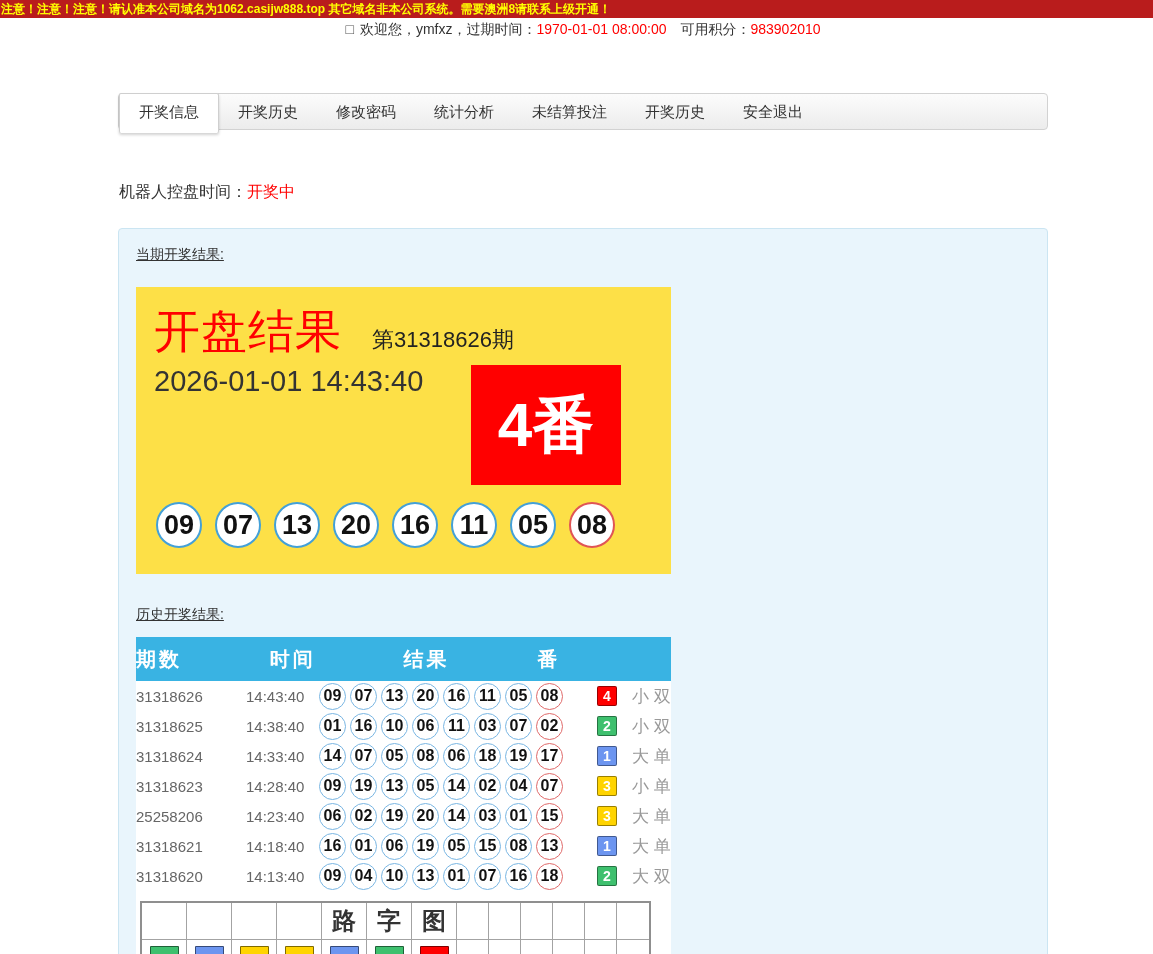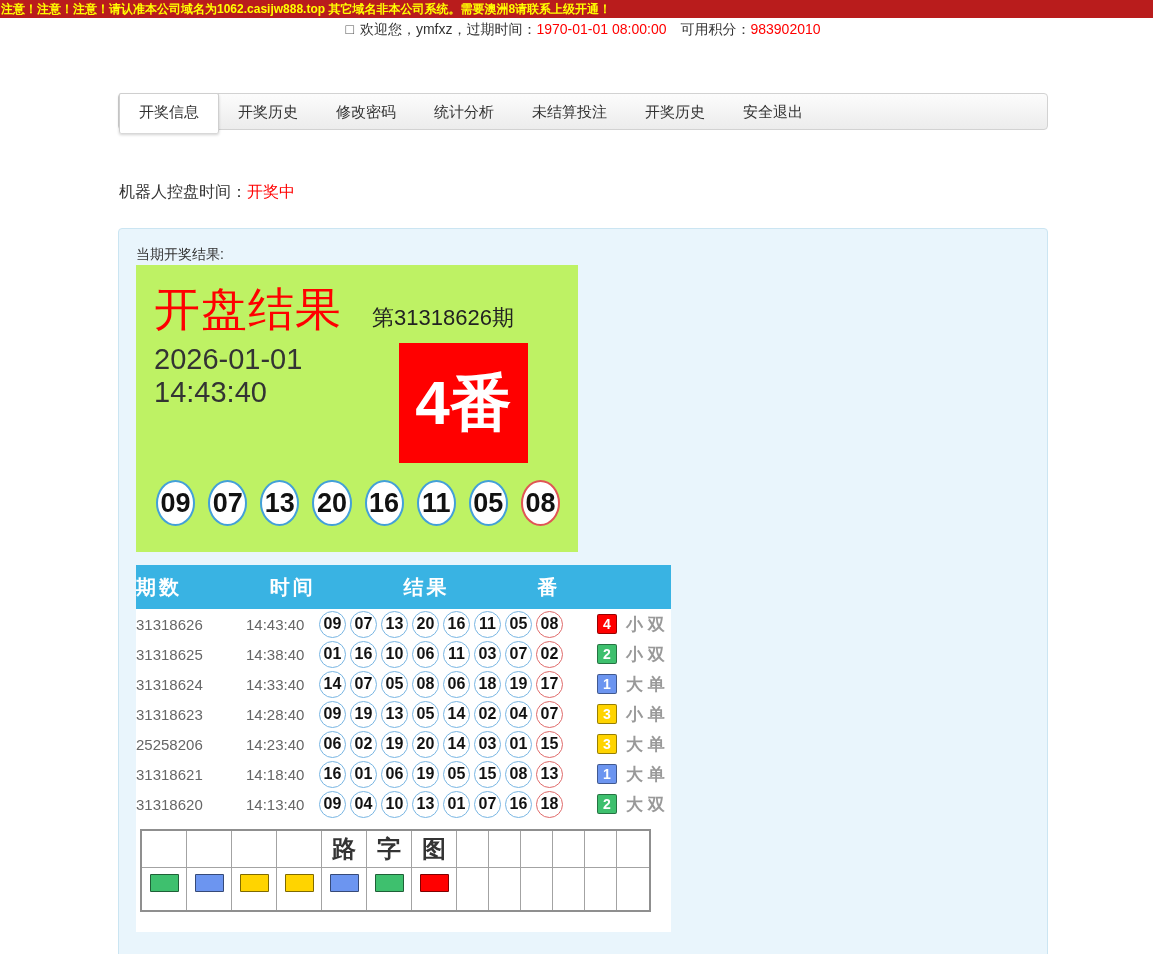--- a/index.html
+++ b/index.html
@@ -40,26 +40,26 @@
   }
 
   
   .status{position:absolute;top:182px;left:119px;font-size:16px;color:#333;}
 
   
   .panel{
     position:absolute;top:228px;left:118px;width:930px;height:760px;box-sizing:border-box;
     background:#e9f5fc;border:1px solid #cbe5f2;border-radius:4px;padding:17px;
   }
-  .section-label{font-size:14px;color:#333;}
+  .section-label{font-size:14px;color:#333;text-decoration:underline;}
 
   
   .card{
-    margin-top:1px;width:442px;height:287px;box-sizing:border-box;
-    background:#bef264;padding:14px 18px 0 18px;
+    margin-top:23px;width:535px;height:287px;box-sizing:border-box;
+    background:#fde047;padding:14px 18px 0 18px;
   }
   .card-title-row{display:flex;align-items:baseline;}
   .kp-title{font-size:46px;color:#ff0000;letter-spacing:1px;}
   .kp-issue{font-size:22px;color:#222;margin-left:30px;}
   .card-mid{display:flex;align-items:flex-start;height:124px;margin-top:2px;gap:14px;}
   .kp-date{font-size:29px;color:#333;}
   .fan-box{
     margin-left:auto;margin-right:32px;width:150px;height:120px;background:#ff0000;
     color:#fff;font-size:62px;font-weight:bold;display:flex;align-items:center;justify-content:center;
   }
@@ -83,21 +83,21 @@
   .s-num{
     width:27px;height:27px;box-sizing:border-box;border:1px solid #79b6e3;border-radius:50%;
     display:flex;align-items:center;justify-content:center;font-size:16px;font-weight:bold;color:#111;
   }
   .s-num.last{border-color:#e06a6a;}
   .fan-badge{
     margin-left:30px;width:20px;height:20px;box-sizing:border-box;border:1px solid rgba(0,0,0,.4);
     color:#fff;font-size:14px;font-weight:bold;display:flex;align-items:center;justify-content:center;
     border-radius:2px;flex:none;
   }
-  .t-label{margin-left:9px;font-size:17px;color:#999;white-space:nowrap;font-weight:bold;}
+  .t-label{margin-left:15px;font-size:17px;color:#999;white-space:nowrap;}
 
   
   .roadmap{
     margin:10px 0 0 4px;display:inline-block;border:2px solid #8f8f8f;background:#fff;
   }
   .rm-row{display:flex;}
   .rm-cell{
     box-sizing:border-box;border-right:1px solid #a3a3a3;height:37px;
     display:flex;align-items:center;justify-content:center;
     font-size:24px;font-weight:bold;color:#333;flex:none;
@@ -151,20 +151,21 @@
         <div class="big-num">07</div>
         <div class="big-num">13</div>
         <div class="big-num">20</div>
         <div class="big-num">16</div>
         <div class="big-num">11</div>
         <div class="big-num">05</div>
         <div class="big-num last">08</div>
       </div>
   </div>
 
+  <div class="hist-label section-label">历史开奖结果:</div>
 
   <div class="white-wrap">
     <div class="thead" id="thead">
         <div class="th">期数</div>
         <div class="th">时间</div>
         <div class="th">结果</div>
         <div class="th">番</div>
       </div>
     <div id="tbody">
         <div class="trow">

